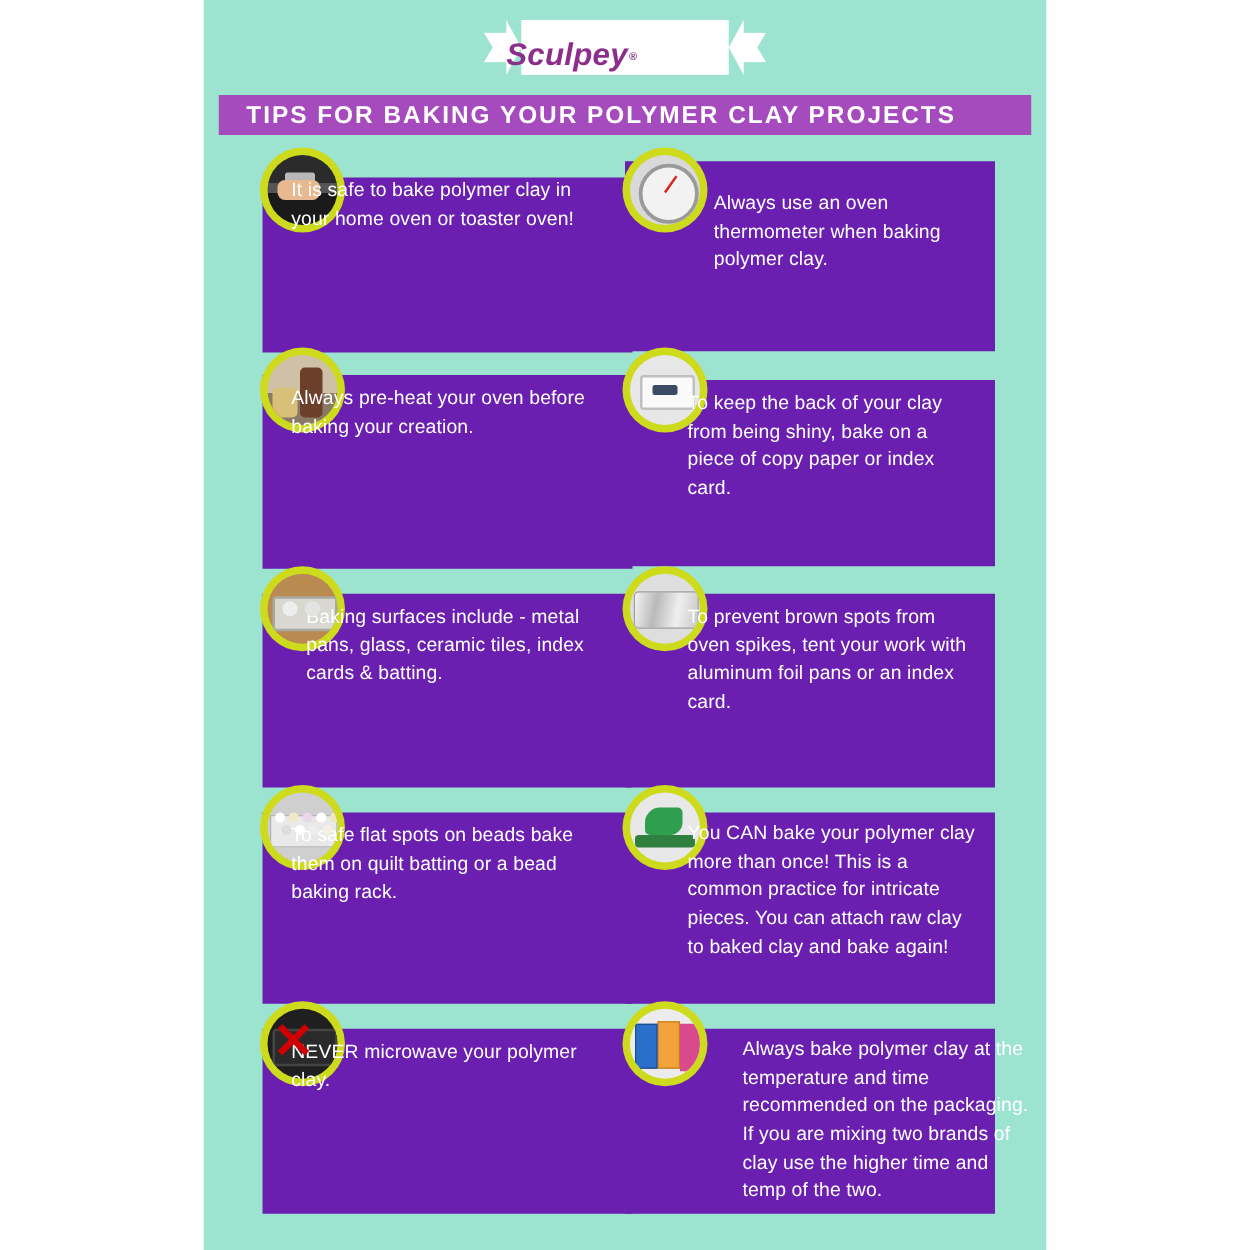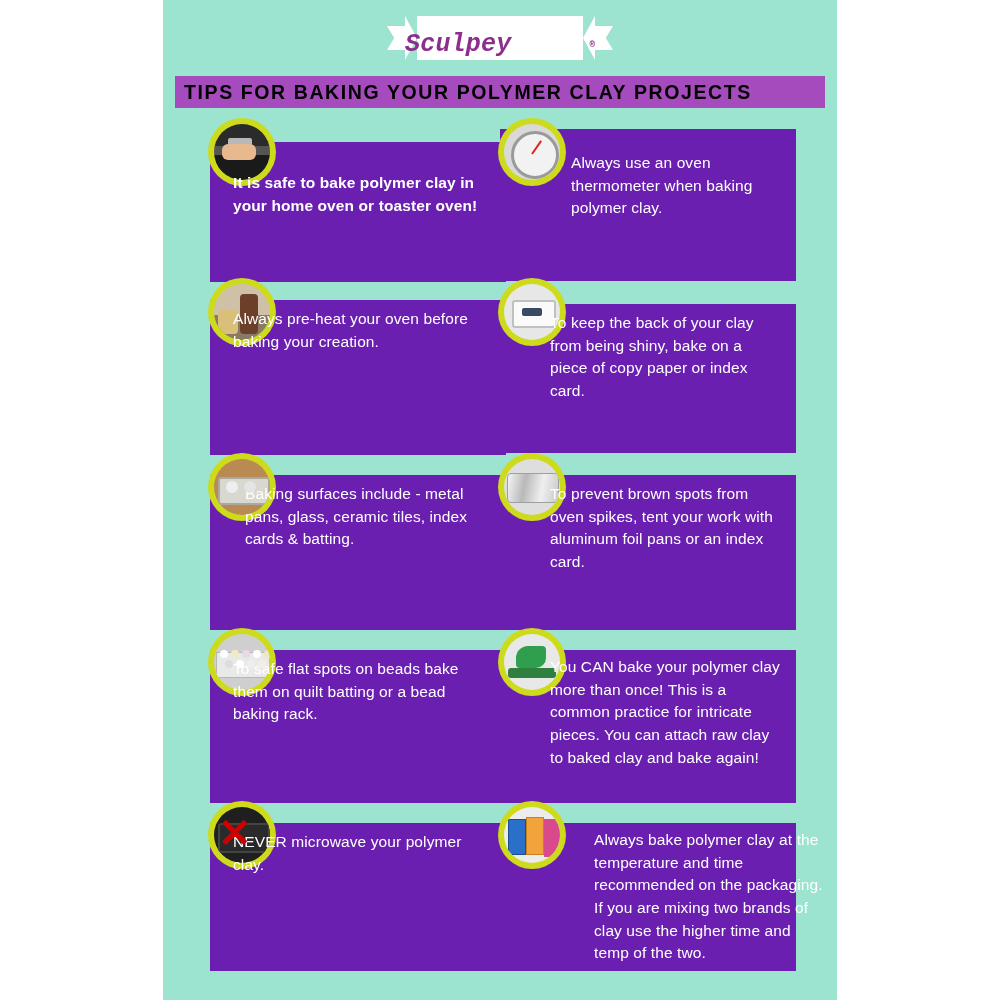--- a/index.html
+++ b/index.html
@@ -42,22 +42,22 @@
     top: 10px;
     width: 20px; height: 24px;
     background: #ffffff;
   }
   .ribbon-tail-l { left: -18px; clip-path: polygon(0 0, 100% 0, 100% 100%, 0 100%, 36% 50%); }
   .ribbon-tail-r { right: -18px; clip-path: polygon(0 0, 100% 0, 64% 50%, 100% 100%, 0 100%); }
   .logo-text {
     position: absolute;
     left: 0; top: 0;
     width: 190px; height: 57px;
-    display: flex; align-items: center; justify-content: space-between;
-    font-family: Liberation Mono, monospace;
+    display: flex; align-items: center; justify-content: flex-start;
+    font-family: Liberation Sans, sans-serif;
     font-weight: bold;
     font-style: italic;
     font-size: 25px;
     color: #8c2f8c;
     letter-spacing: 0.2px;
   }
   .logo-text .tm {
     font-size: 9px;
     font-style: normal;
     vertical-align: 6px;
@@ -66,25 +66,25 @@
   }
   
   .title-bar {
     position: absolute;
     left: 12px; top: 76px;
     width: 650px; height: 32px;
     background: #a64bbd;
     display: flex; align-items: center;
   }
   .title-bar span {
-    color: #000000;
+    color: #ffffff;
     font-size: 19.5px;
     font-weight: bold;
     letter-spacing: 1.6px;
-    padding-left: 9px;
+    padding-left: 22px;
     white-space: nowrap;
   }
   
   .col {
     position: absolute;
     width: 300px;
   }
   .col-left  { left: 47px;  top: 118px; }
   .col-right { left: 337px; top: 118px; }
 
@@ -239,21 +239,21 @@
     <span>TIPS FOR BAKING YOUR POLYMER CLAY PROJECTS</span>
   </div>
 
   <div class="col col-left">
 
     <div class="tip" style="height:160px;">
       <div class="tip-box" style="top:24px;height:140px;"></div>
       <div class="bubble" style="left:-2px;top:0;">
         <div class="art art-oven"></div>
       </div>
-      <div class="tip-text" style="left:23px;top:54px;width:250px;font-weight:bold;">It is safe to bake polymer clay in your home oven or toaster oven!</div>
+      <div class="tip-text" style="left:23px;top:24px;width:250px;">It is safe to bake polymer clay in your home oven or toaster oven!</div>
     </div>
 
     <div class="tip" style="height:175px;">
       <div class="tip-box" style="top:22px;height:155px;"></div>
       <div class="bubble" style="left:-2px;top:0;">
         <div class="art art-preheat"></div>
       </div>
       <div class="tip-text" style="left:23px;top:30px;width:250px;">Always pre-heat your oven before baking your creation.</div>
     </div>
 

